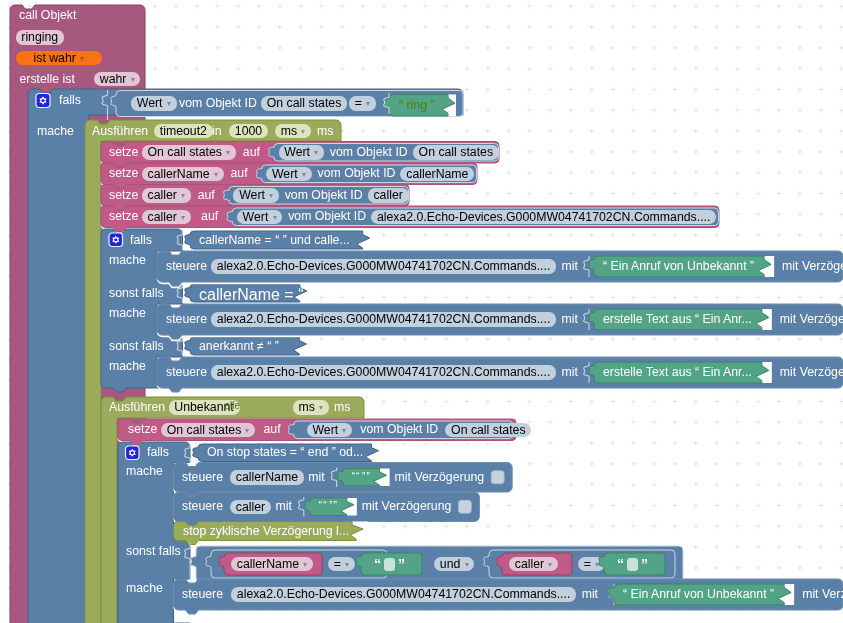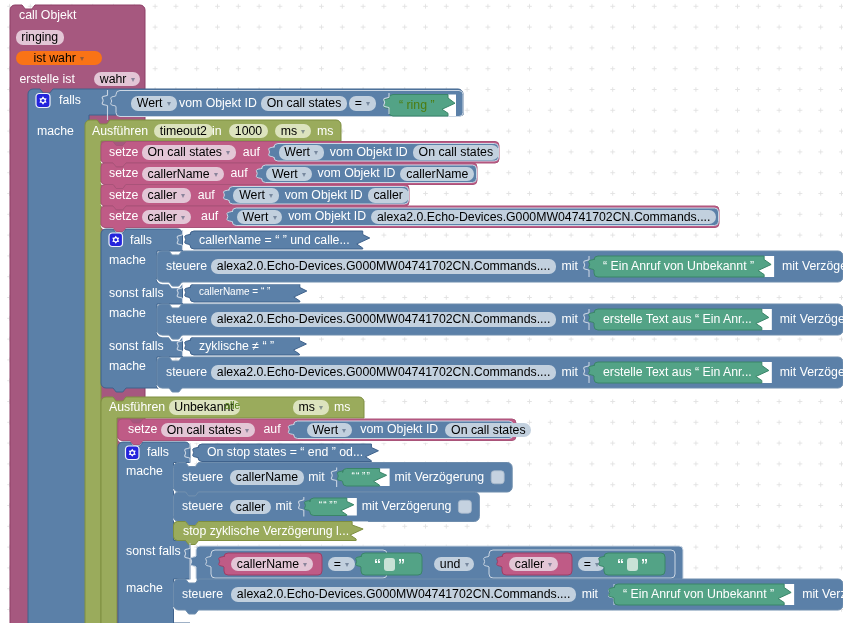--- a/index.html
+++ b/index.html
@@ -208,33 +208,33 @@
 <div class="t" style="left:109px;top:306.6px;color:#fff;font-size:12.3px;z-index:69">mache</div>
 <svg class="sh" style="z-index:70" width="843" height="623">
       <path d="M 182.5 283.0 V 287.5 c -0.4 1.3 -5.3 0.6 -5.3 2.6 c 0 1.0 0.9 1.5 0.9 2.9 c 0 1.4 -0.9 1.9 -0.9 2.9 c 0 2.0 4.9 1.3 5.3 2.6  V 303.0" fill="none" stroke="#c8d3e1" stroke-width="1.1"></path>
     </svg>
 <svg class="sh" style="z-index:71" width="843" height="623">
       <rect x="289.8265625" y="284.0" width="20" height="18.0" fill="#ffffff"></rect>
     </svg>
 <svg class="sh" style="z-index:72" width="843" height="623">
       <path d="M 194 284.0 H 299.8265625 V 287.5 L 306.8265625 291.0 L 293.8265625 297.0 L 299.8265625 301.0 V 302.0 H 194 a 4 4 0 0 1 -4 -4 V 298.0 c -0.4 -1.3 -5.3 -0.6 -5.3 -2.6 c 0 -1.0 0.9 -1.5 0.9 -2.9 c 0 -1.4 -0.9 -1.9 -0.9 -2.9 c 0 -2.0 4.9 -1.3 5.3 -2.6 V 288.0 a 4 4 0 0 1 4 -4 z" fill="#5B80A8" stroke="#3F628C" stroke-width="1"></path>
     </svg>
-<div class="t" style="left:199px;top:286.6px;color:#fff;font-size:10px;z-index:73">callerName = “ ”</div>
+<div class="t" style="left:199px;top:286.6px;color:#fff;font-size:16px;z-index:73">callerName = “ ”</div>
 <div class="t" style="left:109px;top:339.6px;color:#fff;font-size:12.3px;z-index:74">sonst falls</div>
 <div class="t" style="left:109px;top:359.6px;color:#fff;font-size:12.3px;z-index:75">mache</div>
 <svg class="sh" style="z-index:76" width="843" height="623">
       <path d="M 182.5 336.0 V 340.5 c -0.4 1.3 -5.3 0.6 -5.3 2.6 c 0 1.0 0.9 1.5 0.9 2.9 c 0 1.4 -0.9 1.9 -0.9 2.9 c 0 2.0 4.9 1.3 5.3 2.6  V 356.0" fill="none" stroke="#c8d3e1" stroke-width="1.1"></path>
     </svg>
 <svg class="sh" style="z-index:77" width="843" height="623">
       <rect x="289.39375" y="337.0" width="20" height="18.0" fill="#ffffff"></rect>
     </svg>
 <svg class="sh" style="z-index:78" width="843" height="623">
       <path d="M 194 337.0 H 299.39375 V 340.5 L 306.39375 344.0 L 293.39375 350.0 L 299.39375 354.0 V 355.0 H 194 a 4 4 0 0 1 -4 -4 V 351.0 c -0.4 -1.3 -5.3 -0.6 -5.3 -2.6 c 0 -1.0 0.9 -1.5 0.9 -2.9 c 0 -1.4 -0.9 -1.9 -0.9 -2.9 c 0 -2.0 4.9 -1.3 5.3 -2.6 V 341.0 a 4 4 0 0 1 4 -4 z" fill="#5B80A8" stroke="#3F628C" stroke-width="1"></path>
     </svg>
-<div class="t" style="left:199px;top:339.6px;color:#fff;font-size:12.3px;z-index:79">zyklische ≠ “ ”</div>
+<div class="t" style="left:199px;top:339.6px;color:#fff;font-size:12.3px;z-index:79">anerkannt ≠ “ ”</div>
 <svg class="sh" style="z-index:80" width="843" height="623">
       <path d="M 840 283.2 H 182 l -3.2 4 l -6.6 0 l -3.2 -4 H 162.5 a 5.5 5.5 0 0 1 -5 -4.5" fill="none" stroke="#ffffff" stroke-width="2" stroke-linecap="butt"></path>
       <path d="M 162 251.0 h 7 l 3.2 4 l 6.6 0 l 3.2 -4 H 838 a 5 5 0 0 1 5 5 V 277.0 a 5 5 0 0 1 -5 5 H 182 l -3.2 4 l -6.6 0 l -3.2 -4 H 162 a 5 5 0 0 1 -5 -5 V 256.0 a 5 5 0 0 1 5 -5 z" fill="#5B80A8" stroke="#6e8dad" stroke-width="1"></path>
     </svg>
 <div class="t" style="left:166px;top:260.1px;color:#fff;font-size:12.3px;z-index:81">steuere</div>
 <div class="f" style="left:211px;top:259.2px;height:14.5px;background:#C2D0DE;font-size:12.3px;padding:0 5.8px;color:#000;z-index:82;">
       <span>alexa2.0.Echo-Devices.G000MW04741702CN.Commands....</span>
     </div>
 <div class="t" style="left:561.621875px;top:260.1px;color:#fff;font-size:12.3px;z-index:83">mit</div>
 <svg class="sh" style="z-index:84" width="843" height="623">

